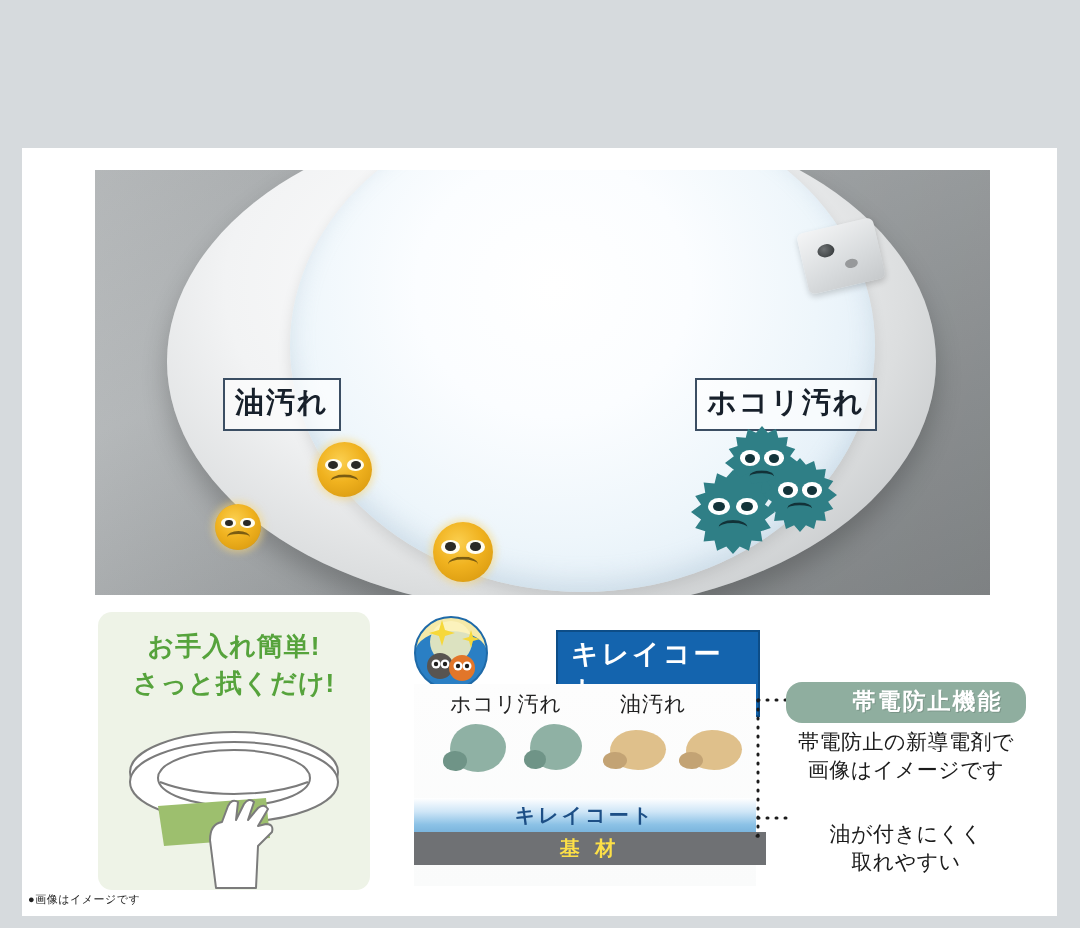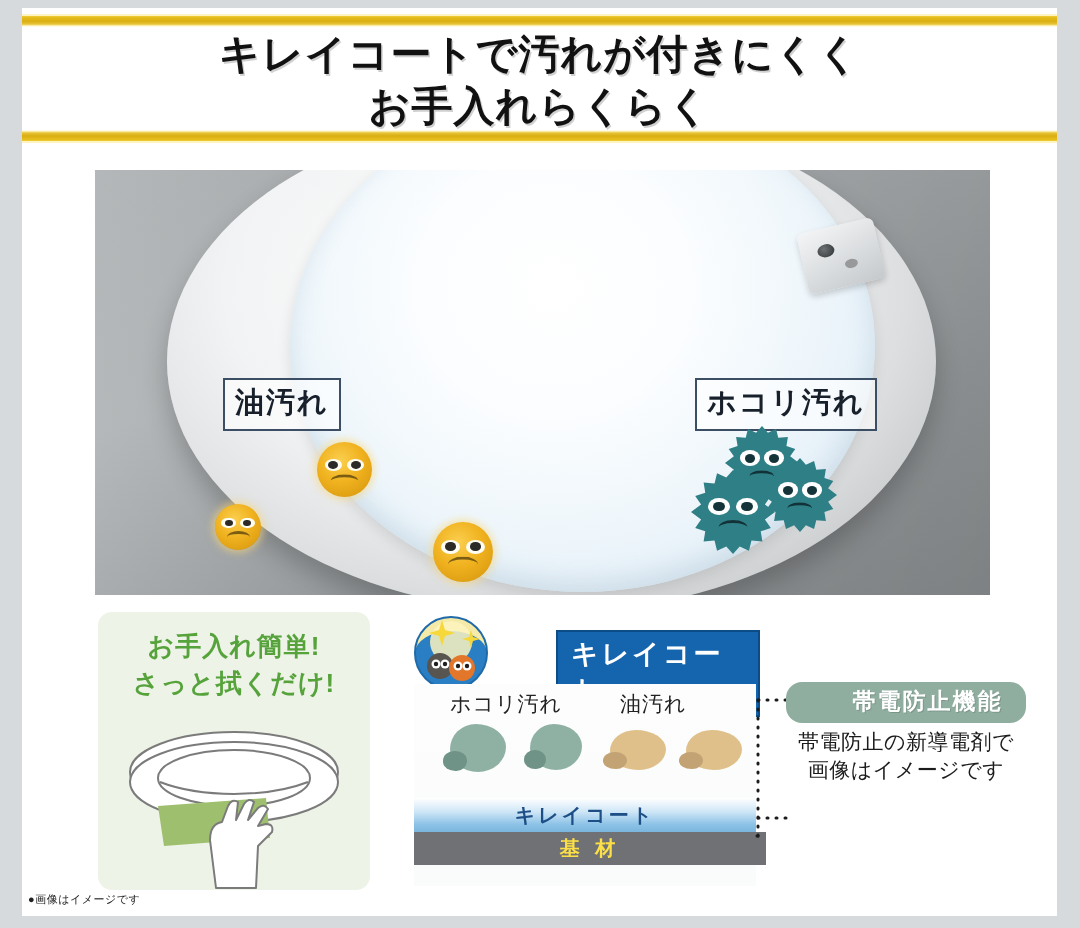--- a/index.html
+++ b/index.html
@@ -170,28 +170,20 @@
   .feat-gap { height: 28px; }
 
   .connector { position: absolute; left: 752px; top: 690px; width: 40px; height: 152px; }
   .note { position: absolute; left: 28px; top: 892px; color: #222; font-size: 11px; letter-spacing: .5px; }
 </style>
 </head>
 <body>
 
 <div id="root">
 
-  <div class="header-card">
-    <div class="gold-band gold-top"></div>
-    <div class="gold-band gold-bottom"></div>
-    <div class="title">
-      <div>キレイコートで汚れが付きにくく</div>
-      <div>お手入れらくらく</div>
-    </div>
-  </div>
 
   <div class="body-card"></div>
 
   <div class="photo">
     <div class="wallshade"></div>
     <div class="fixture-outer">
       <div class="fixture-inner"></div>
     </div>
     <div class="bracket">
       <div class="knob"></div>
@@ -329,17 +321,21 @@
   <div class="features">
     <div>
       <div class="pill green">帯電防止機能</div>
       <div class="feat-desc">
         <div>帯電防止の新導電剤で</div>
         <div>画像はイメージです</div>
       </div>
     </div>
     <div class="feat-gap"></div>
     <div>
+      <div class="feat-desc">
+        <div>油が付きにくく</div>
+        <div>取れやすい</div>
+      </div>
     </div>
   </div>
 
   <div class="note">●画像はイメージです</div>
 </div>
 
 </body></html>

